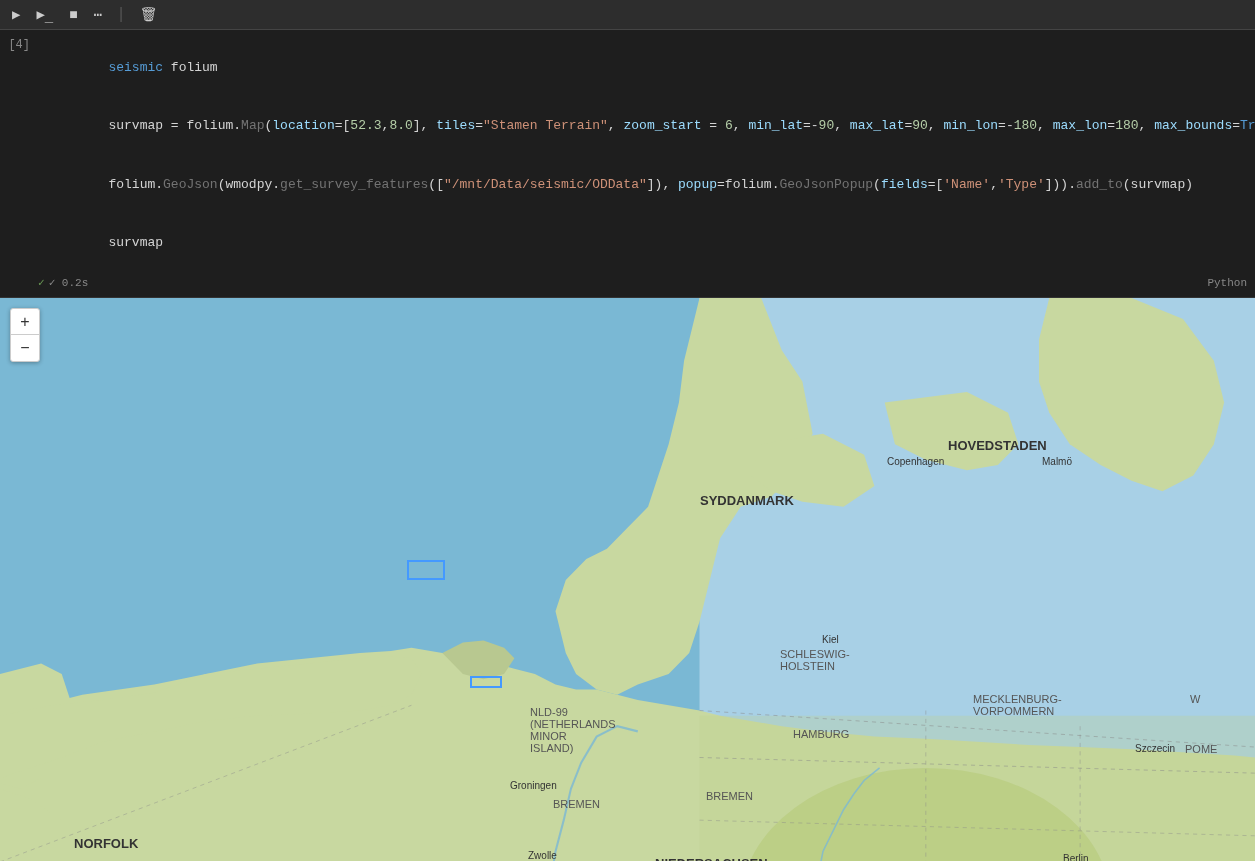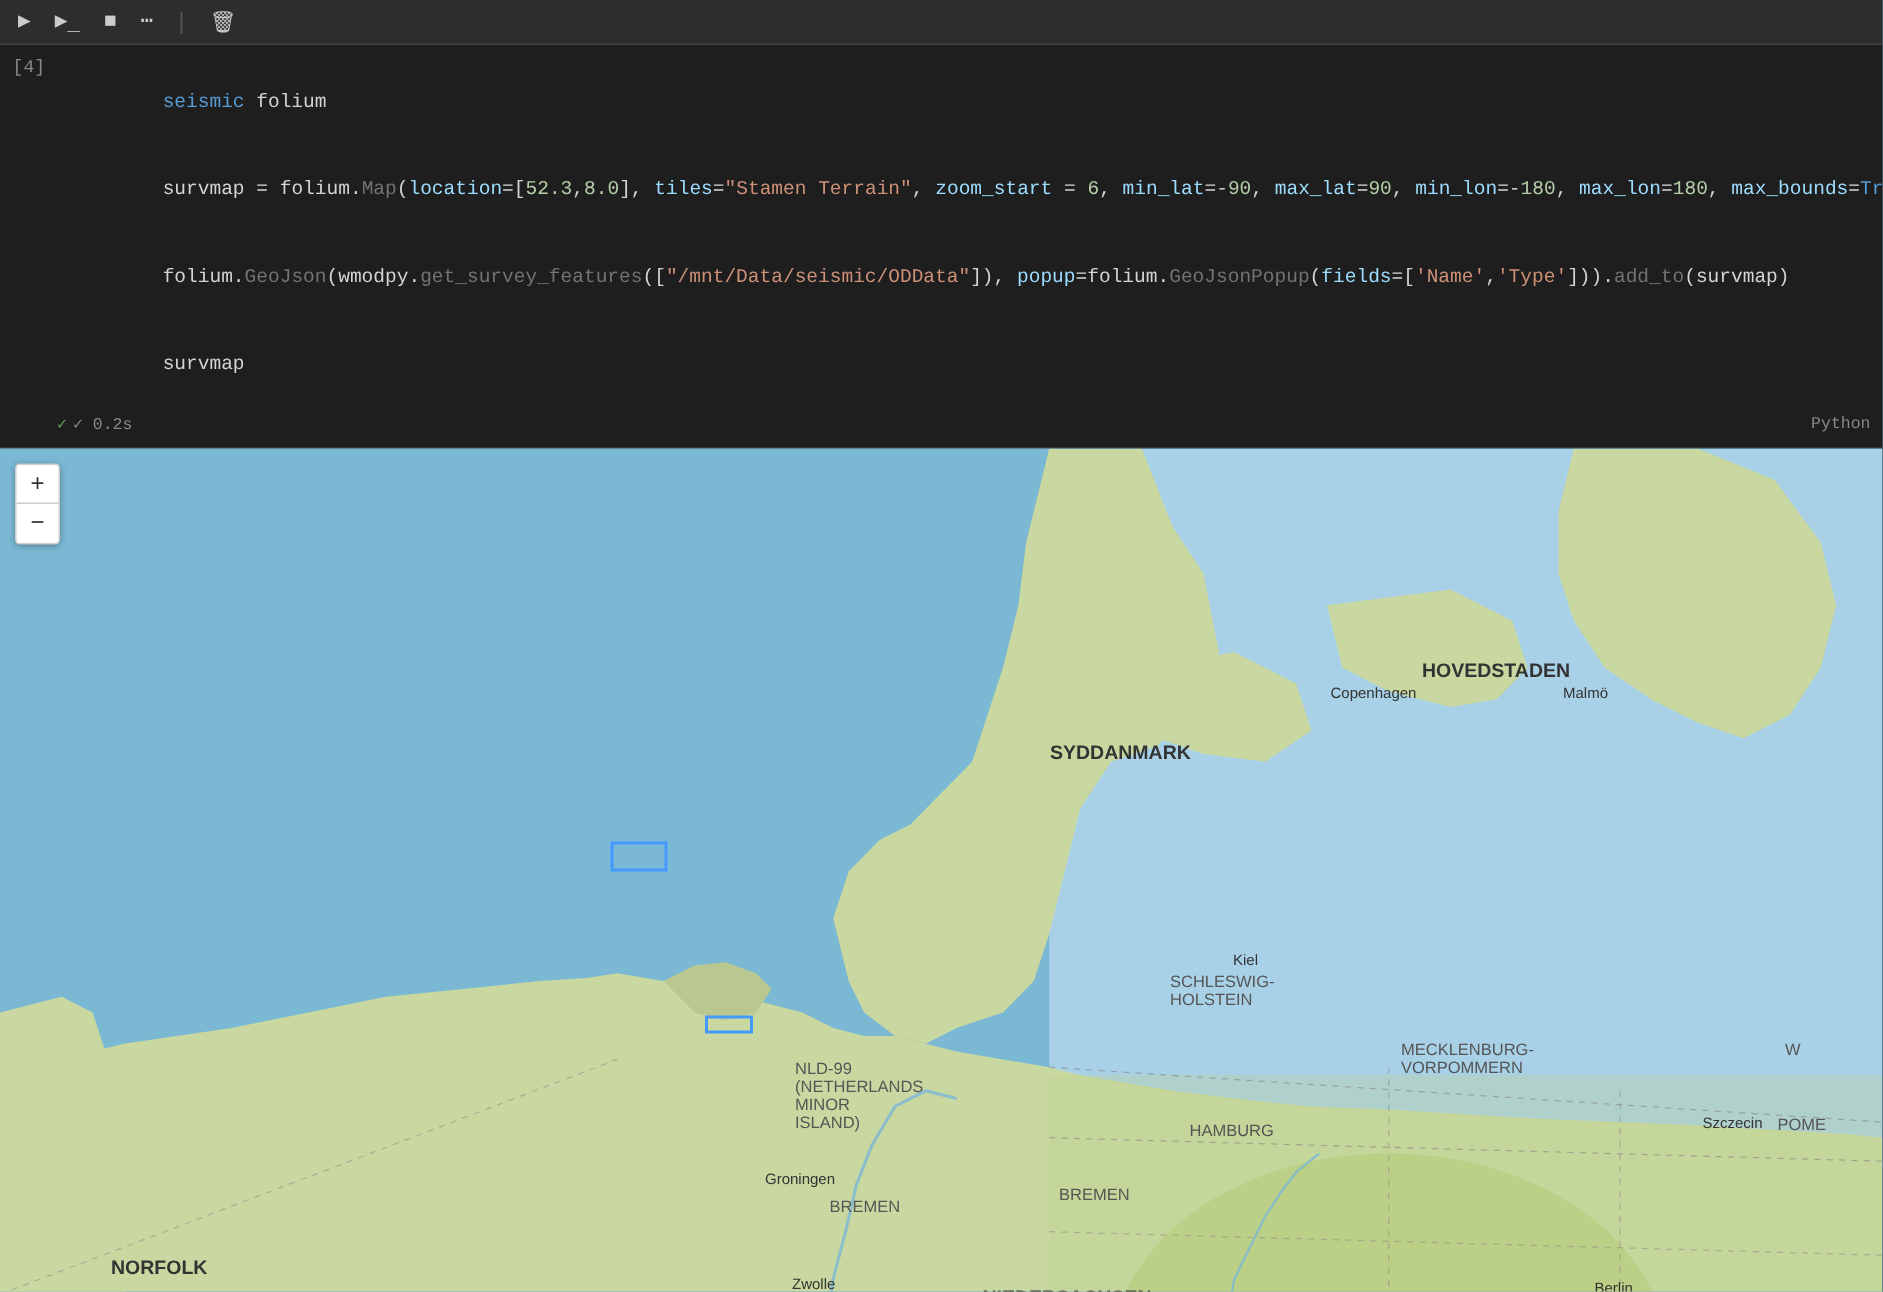--- a/index.html
+++ b/index.html
@@ -225,25 +225,25 @@
 
   <div style="position:absolute; top:262px; left:407px; width:38px; height:20px; border:2px solid #4499ff; background:transparent; pointer-events:none;"></div>
   <div style="position:absolute; top:378px; left:470px; width:32px; height:12px; border:2px solid #4499ff; background:transparent; pointer-events:none;"></div>
 
   <div class="map-label large" style="left:948px;top:140px;">HOVEDSTADEN</div>
   <div class="map-label city" style="left:887px;top:158px;">Copenhagen</div>
   <div class="map-label city" style="left:1042px;top:158px;">Malmö</div>
   <div class="map-label large" style="left:700px;top:195px;">SYDDANMARK</div>
   <div class="map-label city" style="left:822px;top:336px;">Kiel</div>
   <div class="map-label medium" style="left:780px;top:350px;">SCHLESWIG-<br>HOLSTEIN</div>
-  <div class="map-label medium" style="left:934px;top:395px;">MECKLENBURG-<br>VORPOMMERN</div>
+  <div class="map-label medium" style="left:973px;top:395px;">MECKLENBURG-<br>VORPOMMERN</div>
   <div class="map-label medium" style="left:530px;top:408px;">NLD-99<br>(NETHERLANDS<br>MINOR<br>ISLAND)</div>
   <div class="map-label city" style="left:510px;top:482px;">Groningen</div>
   <div class="map-label medium" style="left:553px;top:500px;">BREMEN</div>
-  <div class="map-label medium" style="left:793px;top:449px;">HAMBURG</div>
+  <div class="map-label medium" style="left:793px;top:430px;">HAMBURG</div>
   <div class="map-label medium" style="left:706px;top:492px;">BREMEN</div>
   <div class="map-label large" style="left:655px;top:558px;">NIEDERSACHSEN</div>
 
   <div class="map-label city" style="left:1063px;top:555px;">Berlin</div>
 
   <div class="map-label large" style="left:74px;top:538px;">NORFOLK</div>
 
   <div class="map-label city" style="left:528px;top:552px;">Zwolle</div>
 
   <div class="map-label city" style="left:1135px;top:445px;">Szczecin</div>

